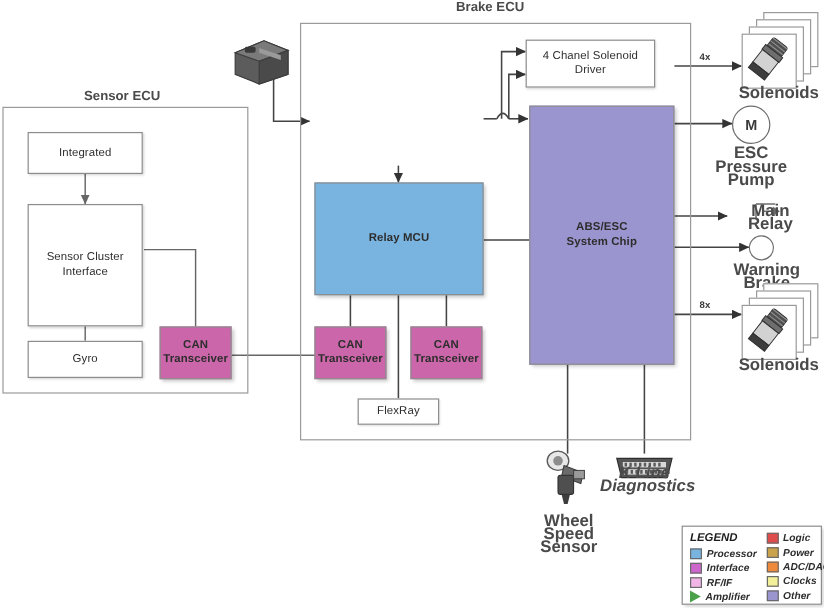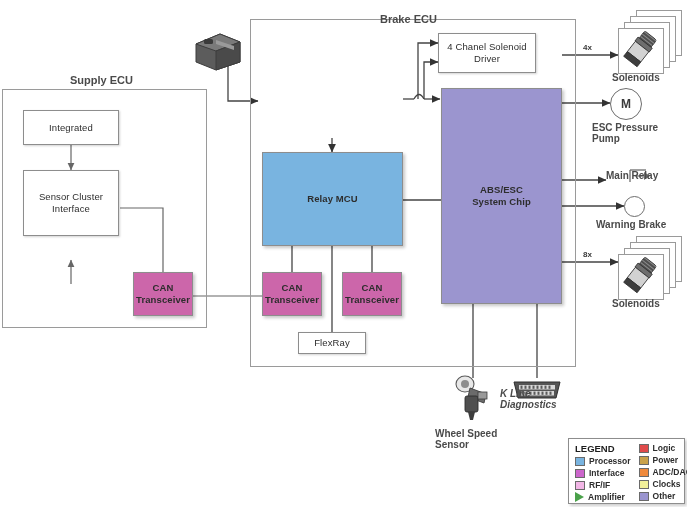--- a/index.html
+++ b/index.html
@@ -38,22 +38,22 @@
     white-space:nowrap;
   }
   .grp{
     position:absolute;
     border:1px solid #9a9a9a;
     background:transparent;
     box-sizing:border-box;
   }
   .cap{
     position:absolute;
-    font-size:10px;font-weight:bold;color:#4a4a4a;
-    text-align:left;line-height:11px;
+    font-size:14px;font-weight:bold;color:#4a4a4a;
+    text-align:center;line-height:11px;
     white-space:pre-line;
   }
   .mult{
     position:absolute;font-size:8px;font-weight:bold;color:#3a3a3a;
   }
 
   
   .stack{position:absolute;}
   .stack .sheet{
     position:absolute;width:44px;height:44px;
@@ -72,21 +72,21 @@
     border:1.3px solid #6d6d6d;background:#fff;
   }
 
   
   #legend{
     position:absolute;
     border:1px solid #8d8d8d;background:#fff;
     box-shadow:2px 2px 3px rgba(0,0,0,.2);
     box-sizing:border-box;
     padding:4px 5px 4px 6px;
-    display:flex;gap:8px;
+    display:flex;gap:8px;font-style:italic;
   }
   .legcol{display:flex;flex-direction:column;gap:2px;}
   .legrow{display:flex;align-items:center;gap:4px;height:11px;}
   .sw{width:10px;height:9px;border:1px solid #6a6a6a;box-sizing:border-box;}
   .legtxt{font-size:8.5px;font-weight:bold;color:#2d2d2d;white-space:nowrap;}
   .legtitle{font-size:9.5px;font-weight:bold;color:#1d1d1d;height:11px;line-height:11px;}
   .tri{width:0;height:0;border-left:9px solid #4aa14a;border-top:5px solid transparent;border-bottom:5px solid transparent;}
 </style>
 </head>
 <body>
@@ -148,51 +148,54 @@
       <path d="M644,172 L650,176 L644,180 z" fill="#6d6d6d" stroke="none"></path>
     </g>
 
     <g stroke="#6d6d6d" stroke-width="1.2">
       <path d="M627.5,199.5 L640.5,212.5"></path>
       <path d="M640.5,199.5 L627.5,212.5"></path>
     </g>
   </svg>
 
   <div class="grp" style="left:2px;top:89px;width:205px;height:239px;"></div>
-  <div class="title" style="left:70px;top:74px;">Supply ECU</div>
+  <div class="title" style="left:70px;top:74px;">Sensor ECU</div>
 
   <div class="grp" style="left:250px;top:19px;width:326px;height:348px;"></div>
-  <div class="title" style="left:380px;top:13px;">Brake ECU</div>
+  <div class="title" style="left:380px;top:0;">Brake ECU</div>
 
   <div class="node plain sh" style="left:23px;top:110px;width:96px;height:35px;background:#ffffff;">
     <span>Integrated</span>
   </div>
 
-  <div class="node plain sh" style="left:23px;top:170px;width:96px;height:66px;background:#ffffff;white-space:pre-line;">
+  <div class="node plain sh" style="left:23px;top:170px;width:96px;height:102px;background:#ffffff;white-space:pre-line;">
     <span style="white-space:pre-line;">Sensor Cluster
 Interface</span>
   </div>
 
+  <div class="node plain sh" style="left:23px;top:284px;width:96px;height:31px;background:#ffffff;">
+    <span>Gyro</span>
+  </div>
 
   <div class="node" style="left:133px;top:272px;width:60px;height:44px;background:#cc66aa;">
     <span style="white-space:pre-line;">CAN
 Transceiver</span>
   </div>
 
 
   <div class="node" style="left:262px;top:152px;width:141px;height:94px;background:#79b4e0;">
     <span style="white-space:pre-line;">Relay MCU</span>
   </div>
 
   <div class="node" style="left:441px;top:88px;width:121px;height:216px;background:#9b95cf;">
     <span style="white-space:pre-line;">ABS/ESC
 System Chip</span>
   </div>
 
-  <div class="node plain sh" style="left:438px;top:33px;width:98px;height:40px;background:#ffffff;font-weight:normal;">
+  <div class="node plain sh" style="left:438px;top:33px;width:108px;height:40px;background:#ffffff;font-weight:normal;">
     <span>4 Chanel Solenoid Driver</span>
   </div>
 
   <div class="node" style="left:262px;top:272px;width:60px;height:44px;background:#cc66aa;">
     <span style="white-space:pre-line;">CAN
 Transceiver</span>
   </div>
 
   <div class="node" style="left:342px;top:272px;width:60px;height:44px;background:#cc66aa;">
     <span style="white-space:pre-line;">CAN

